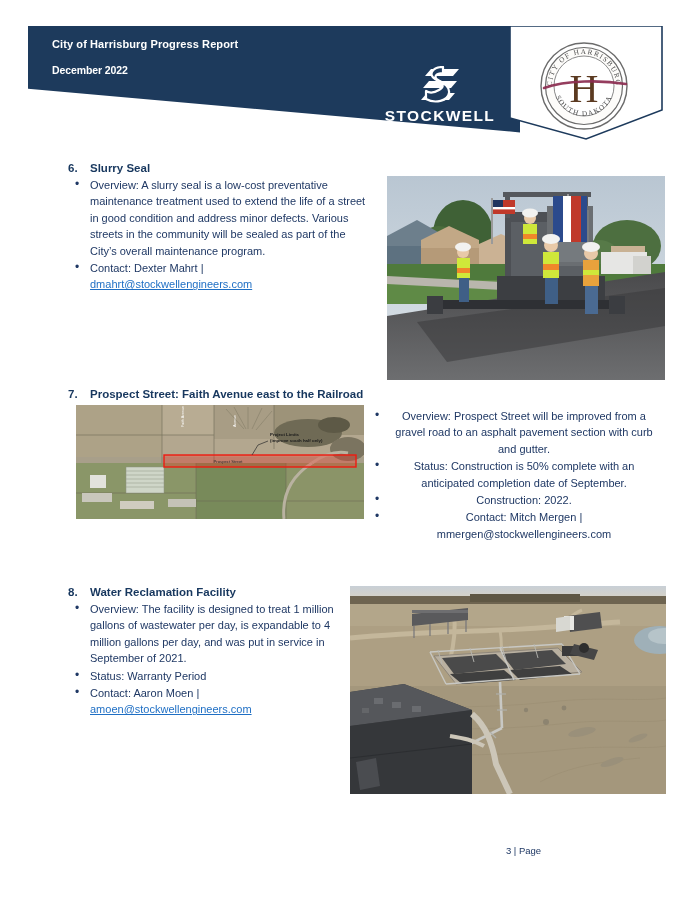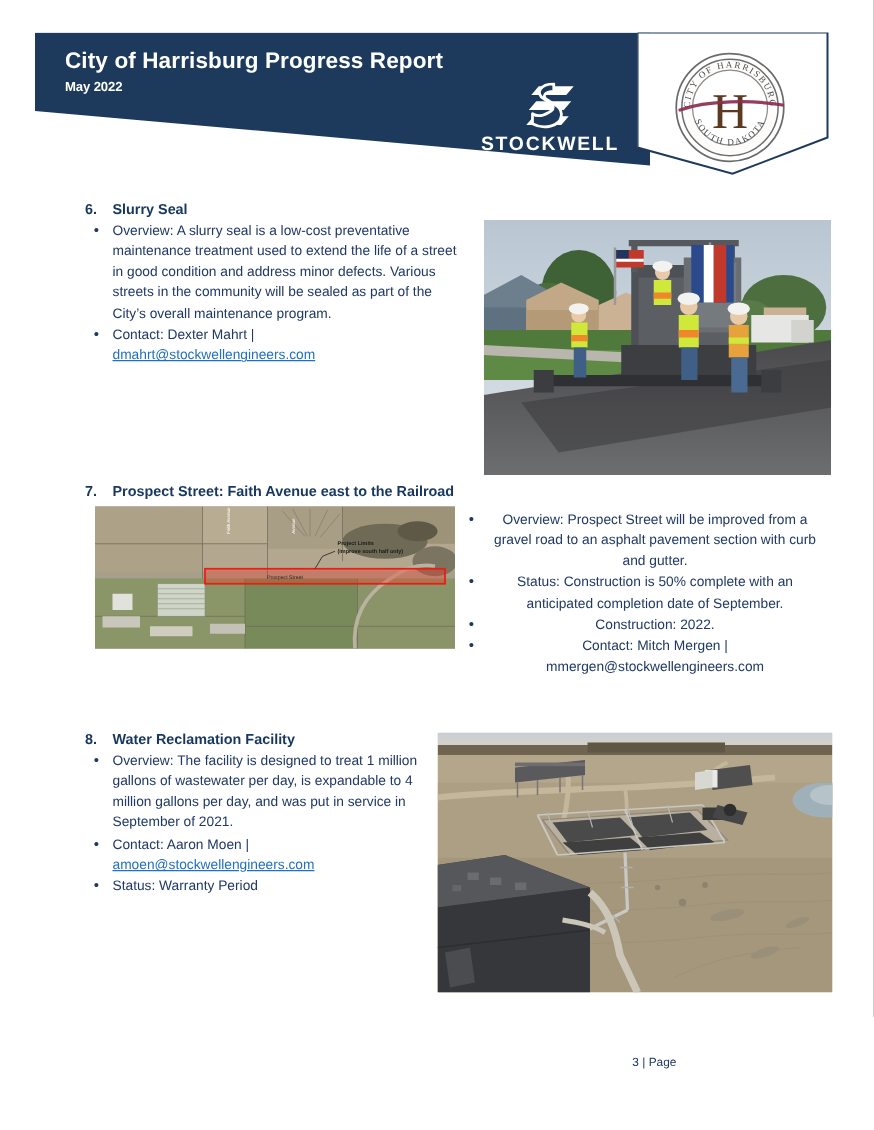--- a/index.html
+++ b/index.html
@@ -36,21 +36,21 @@
   .banner-navy {
     background: #1d3a5c;
     -webkit-clip-path: polygon(0 0, 100% 0, 100% 95%, 0 56%);
     clip-path: polygon(0 0, 100% 0, 100% 95%, 0 56%);
   }
   .banner-title {
     position: absolute;
     left: 52px;
     top: 12px;
     color: #ffffff;
-    font-size: 18px;
+    font-size: 11px;
     font-weight: bold;
     letter-spacing: 0.1px;
     white-space: nowrap;
   }
   .banner-sub {
     position: absolute;
     left: 52px;
     top: 38px;
     color: #ffffff;
     font-size: 10.5px;
@@ -197,21 +197,21 @@
 </head>
 <body>
 
 <div class="page">
 
   <div class="header">
 
     <div class="banner-navy"></div>
 
     <div class="banner-title">City of Harrisburg Progress Report</div>
-    <div class="banner-sub">May 2022</div>
+    <div class="banner-sub">December 2022</div>
 
     <div class="stockwell">
       <svg class="sw-mark" viewBox="0 0 46 40">
         <path d="M14 3 L42 3 L36 10 L8 10 Z" fill="#ffffff"></path>
         <path d="M12 15 L40 15 L34 22 L6 22 Z" fill="#ffffff"></path>
         <path d="M10 27 L38 27 L32 34 L4 34 Z" fill="#ffffff"></path>
         <path d="M26 1 C15 1 11 9 18 13 C25 17 29 20 22 24 C17 27 12 27 9 25
                  L9 33 C18 38 31 35 32 27 C33 20 26 17 21 14 C16 11 19 7 26 7 Z" fill="#1d3a5c" stroke="#ffffff" stroke-width="2.2" stroke-linejoin="round"></path>
       </svg>
       <div class="sw-word">STOCKWELL</div>
@@ -429,22 +429,22 @@
       <li><span>Construction: 2022.</span></li>
       <li><span>Contact: Mitch Mergen |</span><br><span class="plain-mail">mmergen@stockwellengineers.com</span></li>
     </ul>
 
     <div class="sec8">
       <div class="sec-title">
         <span class="sec-num">8.</span><span>Water Reclamation Facility</span>
       </div>
       <ul class="bullets">
         <li><span>Overview: The facility is designed to treat 1 million gallons of wastewater per day, is expandable to 4 million gallons per day, and was put in service in September of 2021.</span></li>
+        <li><span>Status: Warranty Period</span></li>
         <li><span>Contact: Aaron Moen |</span><br><a class="link" href="#">amoen@stockwellengineers.com</a></li>
-        <li><span>Status: Warranty Period</span></li>
       </ul>
     </div>
 
     <div class="photo8">
       <svg width="316" height="208" viewBox="0 0 316 208">
         <defs>
           <linearGradient id="sky8" x1="0" y1="0" x2="0" y2="1">
             <stop offset="0%" stop-color="#c8cfd6"></stop>
             <stop offset="100%" stop-color="#d9d3c4"></stop>
           </linearGradient>

